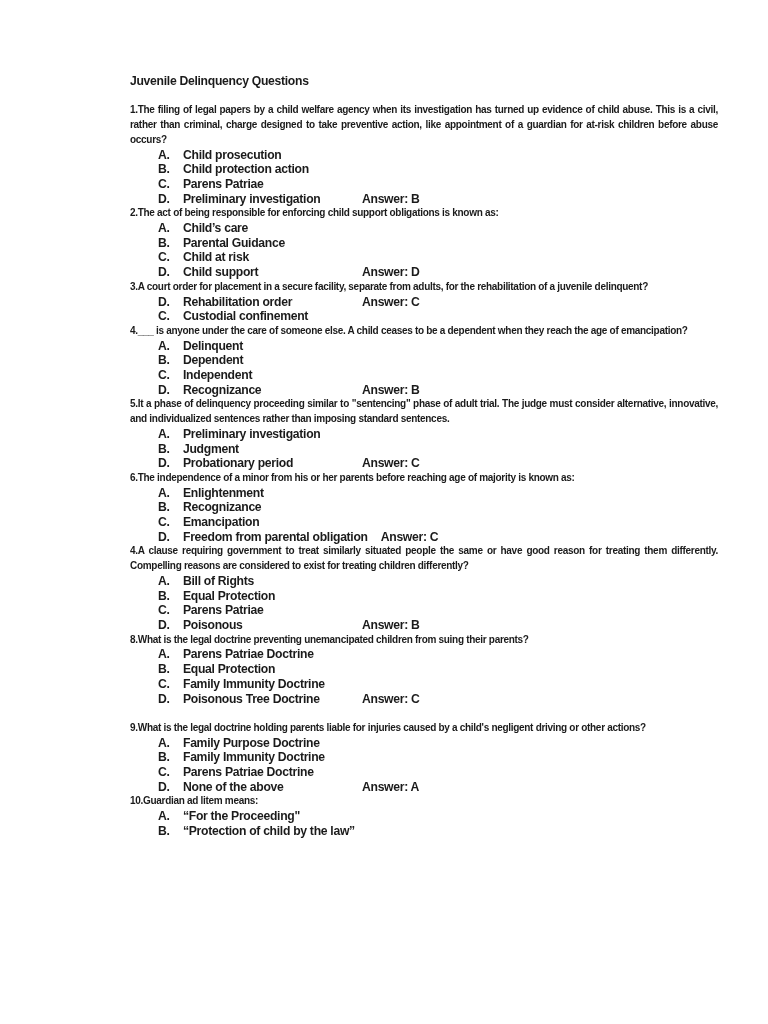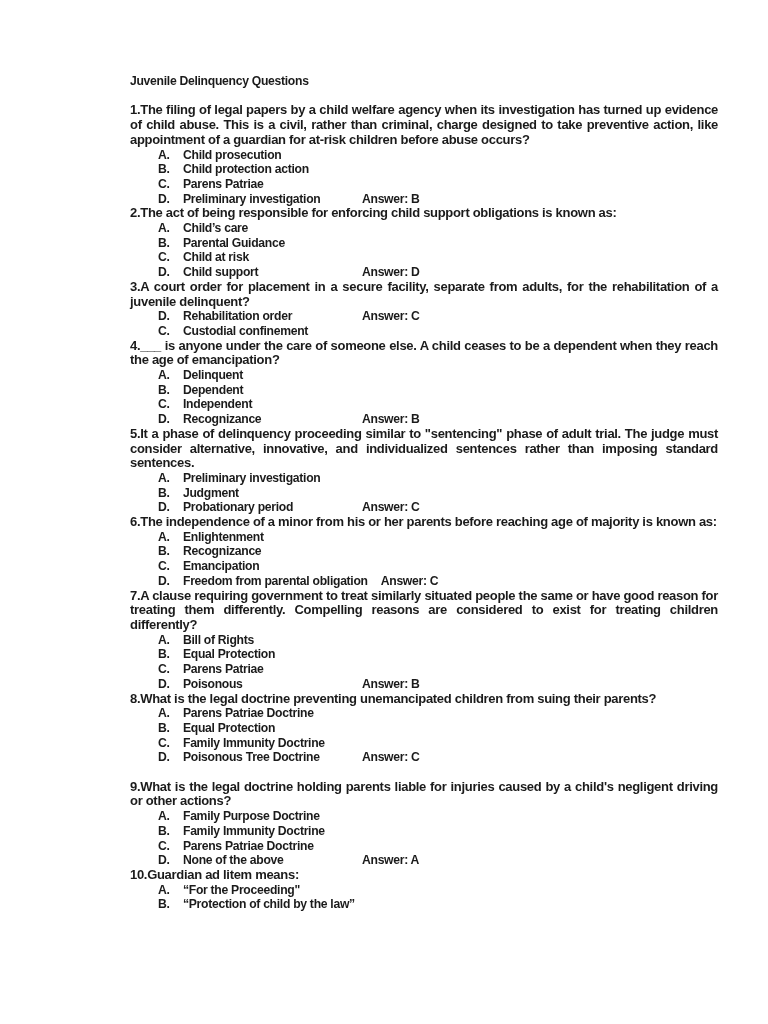--- a/index.html
+++ b/index.html
@@ -23,21 +23,21 @@
   }
   .title {
     font-size: 12.2px;
     line-height: 14.7px;
     letter-spacing: -0.3px;
     font-weight: 700;
     margin: 0 0 14.7px 0;
   }
   .q-text {
     margin: 0;
-    font-size: 13px;
+    font-size: 10px;
     line-height: 14.7px;
     letter-spacing: -0.3px;
     text-align: justify;
   }
   .opt {
     font-size: 12.2px;
     line-height: 14.7px;
     letter-spacing: -0.3px;
     white-space: nowrap;
   }
@@ -97,21 +97,21 @@
         <div class="opt"><span class="opt-letter">D.</span><span class="opt-label with-answer">Probationary period</span><span class="answer">Answer: C</span></div>
       </div>
       <div class="question">
         <p class="q-text">6.The independence of a minor from his or her parents before reaching age of majority is known as:</p>
         <div class="opt"><span class="opt-letter">A.</span><span class="opt-label">Enlightenment</span></div>
         <div class="opt"><span class="opt-letter">B.</span><span class="opt-label">Recognizance</span></div>
         <div class="opt"><span class="opt-letter">C.</span><span class="opt-label">Emancipation</span></div>
         <div class="opt"><span class="opt-letter">D.</span><span class="opt-label with-answer">Freedom from parental obligation</span><span class="answer">Answer: C</span></div>
       </div>
       <div class="question">
-        <p class="q-text">7.A clause requiring government to treat similarly situated people the same or have good reason for treating them differently. Compelling reasons are considered to exist for treating children differently?</p>
+        <p class="q-text">4.A clause requiring government to treat similarly situated people the same or have good reason for treating them differently. Compelling reasons are considered to exist for treating children differently?</p>
         <div class="opt"><span class="opt-letter">A.</span><span class="opt-label">Bill of Rights</span></div>
         <div class="opt"><span class="opt-letter">B.</span><span class="opt-label">Equal Protection</span></div>
         <div class="opt"><span class="opt-letter">C.</span><span class="opt-label">Parens Patriae</span></div>
         <div class="opt"><span class="opt-letter">D.</span><span class="opt-label with-answer">Poisonous</span><span class="answer">Answer: B</span></div>
       </div>
       <div class="question">
         <p class="q-text">8.What is the legal doctrine preventing unemancipated children from suing their parents?</p>
         <div class="opt"><span class="opt-letter">A.</span><span class="opt-label">Parens Patriae Doctrine</span></div>
         <div class="opt"><span class="opt-letter">B.</span><span class="opt-label">Equal Protection</span></div>
         <div class="opt"><span class="opt-letter">C.</span><span class="opt-label">Family Immunity Doctrine</span></div>

